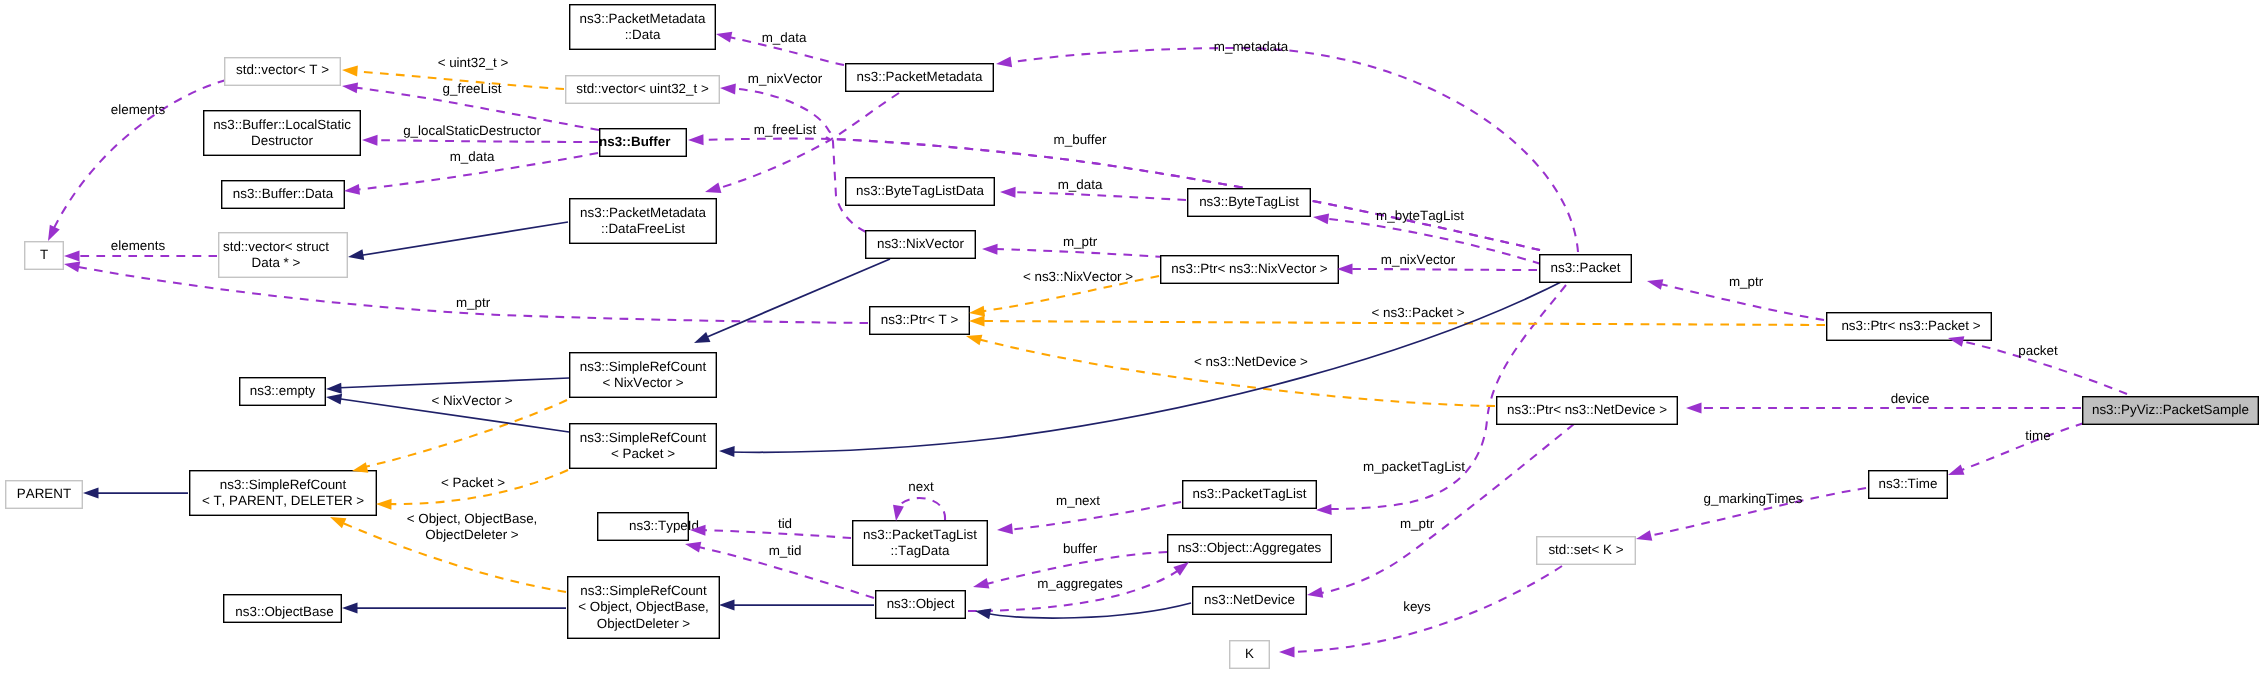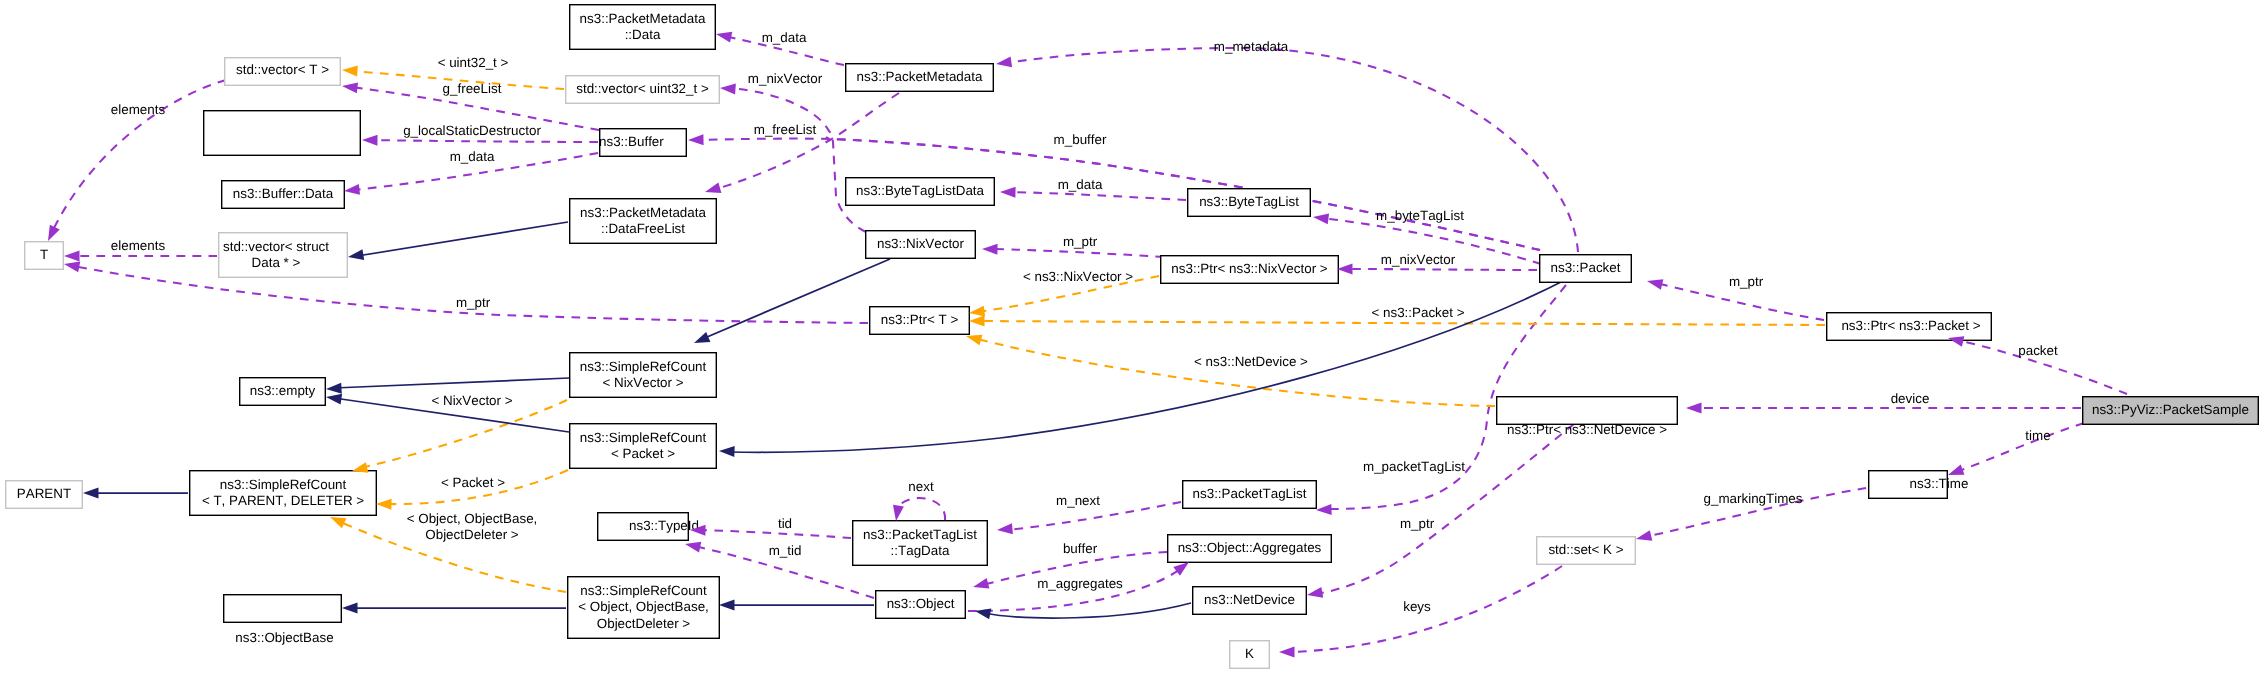--- a/index.html
+++ b/index.html
@@ -110,21 +110,24 @@
     </div>
   <div class="node faint" style="left:224px;top:57px;width:117px;height:27px;">
       <div class="nlabel"><span>std::vector&lt; T &gt;</span></div>
     </div>
   <div class="node faint" style="left:565px;top:75px;width:155px;height:29px;">
       <div class="nlabel"><span>std::vector&lt; uint32_t &gt;</span></div>
     </div>
   <div class="node solid" style="left:845px;top:63px;width:149px;height:29px;">
       <div class="nlabel"><span>ns3::PacketMetadata</span></div>
     </div>
-  <div class="node solid" style="left:599px;top:128px;width:64px;height:29px;">
+  <div class="node solid" style="left:203px;top:110px;width:158px;height:46px;">
+      <div class="nlabel"><span>ns3::Buffer::LocalStatic</span><br><span>Destructor</span></div>
+    </div>
+  <div class="node solid" style="left:599px;top:128px;width:64px;height:29px;font-weight:bold;">
       <div class="nlabel"><span>ns3::Buffer</span></div>
     </div>
   <div class="node solid" style="left:221px;top:180px;width:124px;height:29px;">
       <div class="nlabel"><span>ns3::Buffer::Data</span></div>
     </div>
   <div class="node solid" style="left:845px;top:177px;width:150px;height:29px;">
       <div class="nlabel"><span>ns3::ByteTagListData</span></div>
     </div>
   <div class="node solid" style="left:1187px;top:188px;width:124px;height:29px;">
       <div class="nlabel"><span>ns3::ByteTagList</span></div>
@@ -152,54 +155,54 @@
     </div>
   <div class="node solid" style="left:1826px;top:312px;width:170px;height:29px;">
       <div class="nlabel"><span>ns3::Ptr&lt; ns3::Packet &gt;</span></div>
     </div>
   <div class="node solid" style="left:569px;top:352px;width:148px;height:46px;">
       <div class="nlabel"><span>ns3::SimpleRefCount</span><br><span>&lt; NixVector &gt;</span></div>
     </div>
   <div class="node solid" style="left:239px;top:377px;width:87px;height:29px;">
       <div class="nlabel"><span>ns3::empty</span></div>
     </div>
-  <div class="node solid" style="left:1496px;top:396px;width:182px;height:29px;margin-top:20px;">
+  <div class="node solid" style="left:1496px;top:396px;width:182px;height:29px;">
       <div class="nlabel"><span>ns3::Ptr&lt; ns3::NetDevice &gt;</span></div>
     </div>
   <div class="node filled" style="left:2082px;top:396px;width:177px;height:29px;">
       <div class="nlabel"><span>ns3::PyViz::PacketSample</span></div>
     </div>
   <div class="node solid" style="left:569px;top:423px;width:148px;height:46px;">
       <div class="nlabel"><span>ns3::SimpleRefCount</span><br><span>&lt; Packet &gt;</span></div>
     </div>
   <div class="node solid" style="left:189px;top:470px;width:188px;height:46px;">
       <div class="nlabel"><span>ns3::SimpleRefCount</span><br><span>&lt; T, PARENT, DELETER &gt;</span></div>
     </div>
-  <div class="node solid" style="left:1868px;top:470px;width:80px;height:29px;margin-left:31px;">
+  <div class="node solid" style="left:1868px;top:470px;width:80px;height:29px;">
       <div class="nlabel"><span>ns3::Time</span></div>
     </div>
   <div class="node faint" style="left:5px;top:480px;width:78px;height:29px;">
       <div class="nlabel"><span>PARENT</span></div>
     </div>
   <div class="node solid" style="left:1182px;top:480px;width:135px;height:29px;">
       <div class="nlabel"><span>ns3::PacketTagList</span></div>
     </div>
   <div class="node solid" style="left:597px;top:512px;width:92px;height:29px;padding-left:32px;">
       <div class="nlabel"><span>ns3::TypeId</span></div>
     </div>
   <div class="node solid" style="left:852px;top:520px;width:136px;height:46px;">
       <div class="nlabel"><span>ns3::PacketTagList</span><br><span>::TagData</span></div>
     </div>
   <div class="node solid" style="left:1167px;top:534px;width:165px;height:29px;border-radius:7px;">
       <div class="nlabel"><span>ns3::Object::Aggregates</span></div>
     </div>
   <div class="node faint" style="left:1536px;top:536px;width:100px;height:29px;">
       <div class="nlabel"><span>std::set&lt; K &gt;</span></div>
     </div>
-  <div class="node solid" style="left:223px;top:624px;width:123px;height:29px;">
+  <div class="node solid" style="left:223px;top:598px;width:123px;height:29px;">
       <div class="nlabel"><span>ns3::ObjectBase</span></div>
     </div>
   <div class="node solid" style="left:567px;top:576px;width:153px;height:63px;">
       <div class="nlabel"><span>ns3::SimpleRefCount</span><br><span>&lt; Object, ObjectBase,</span><br><span>ObjectDeleter &gt;</span></div>
     </div>
   <div class="node solid" style="left:1192px;top:586px;width:115px;height:29px;">
       <div class="nlabel"><span>ns3::NetDevice</span></div>
     </div>
   <div class="node solid" style="left:875px;top:590px;width:91px;height:29px;">
       <div class="nlabel"><span>ns3::Object</span></div>

